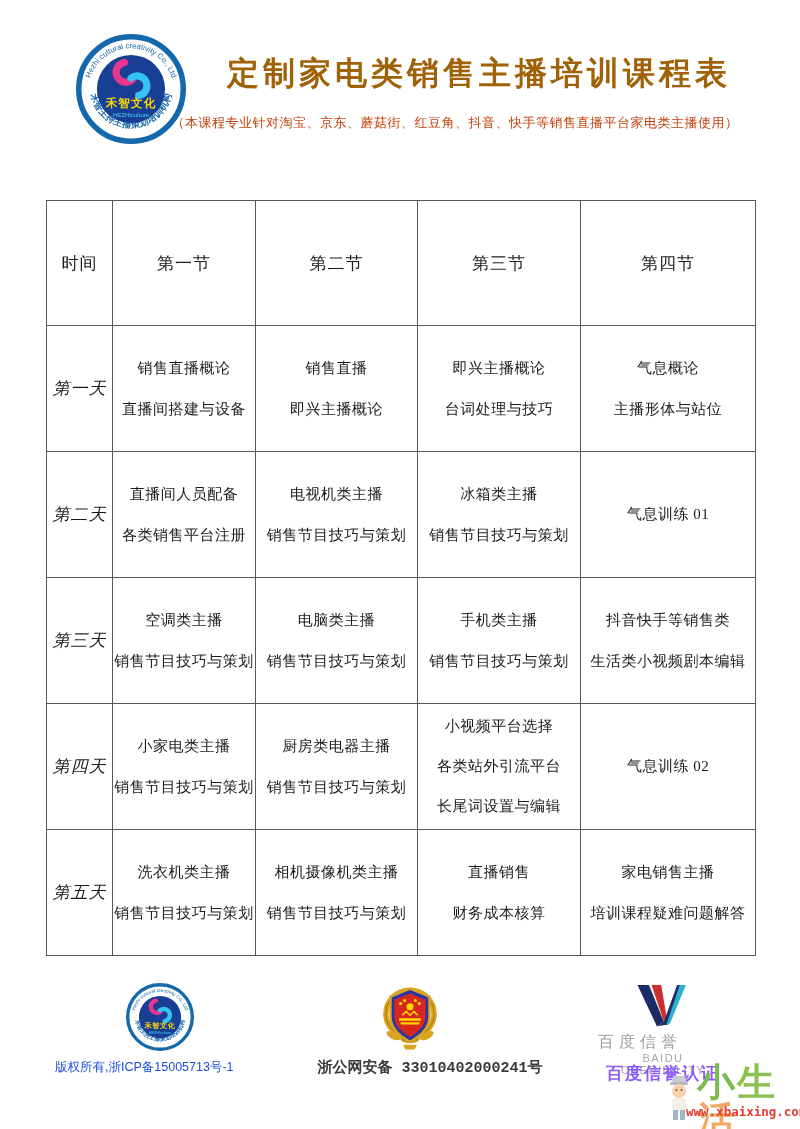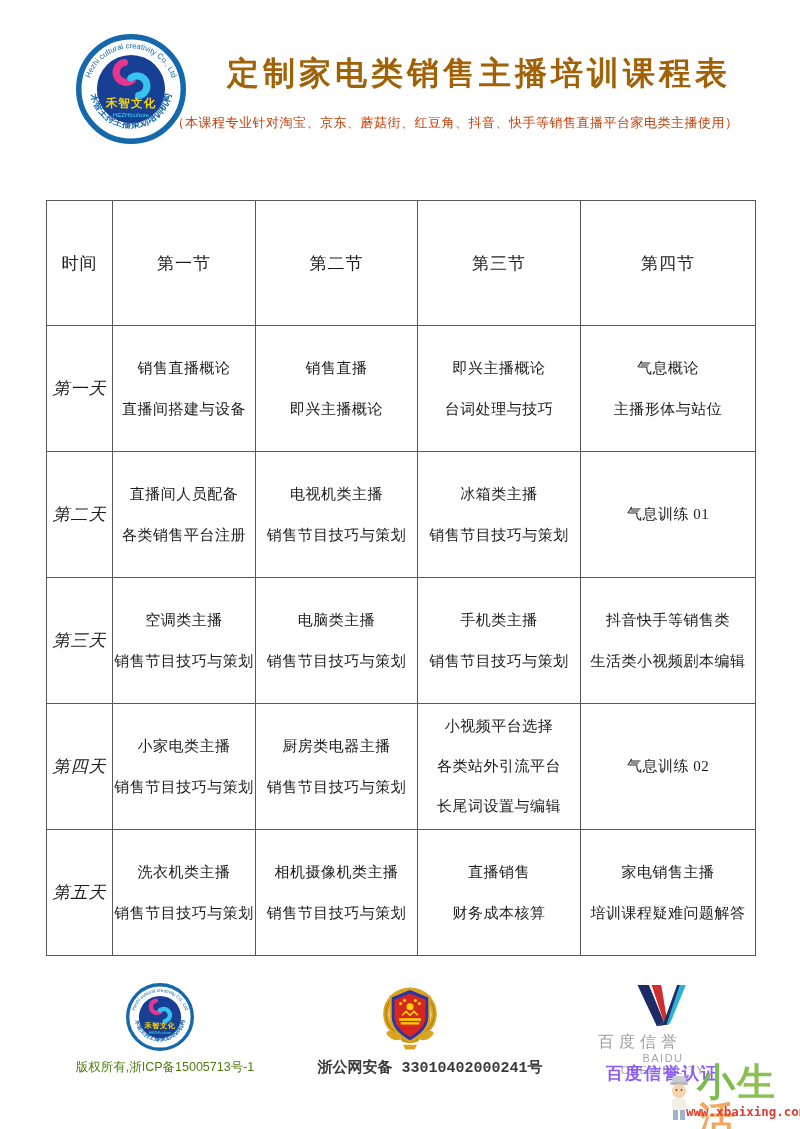--- a/index.html
+++ b/index.html
@@ -23,22 +23,22 @@
   tbody tr{height:126px;}
   thead th{font-size:17px;letter-spacing:1px;}
   .day-cell{font-size:17px;letter-spacing:1px;font-style:italic;}
   .cell-lines{display:flex;flex-direction:column;gap:22px;align-items:center;
               justify-content:center;font-size:15px;letter-spacing:0.5px;}
   .cell-lines.tight{gap:21px;}
   .line{white-space:nowrap;}
 
   
   #logo-footer{position:absolute;left:126px;top:983px;width:68px;height:68px;}
-  #copyright{position:absolute;left:55px;top:1059px;width:220px;text-align:center;
-             font-family:"Liberation Sans",sans-serif;font-size:12.5px;color:#4d7c0f;}
+  #copyright{position:absolute;left:55px;top:1059px;width:220px;text-align:left;
+             font-family:"Liberation Sans",sans-serif;font-size:12.5px;color:#1d4ed8;}
   #police-badge{position:absolute;left:375px;top:981px;width:70px;height:70px;}
   #police-text{position:absolute;left:300px;top:1058px;width:260px;text-align:center;
                font-family:Liberation Mono, monospace;font-weight:700;
                font-size:15px;color:#3a3a3a;}
   #baidu-logo{position:absolute;left:633px;top:984px;width:60px;height:44px;}
   #baidu-name{position:absolute;left:598px;top:1032px;width:130px;text-align:left;
               font-family:"Liberation Sans",sans-serif;font-size:16px;
               letter-spacing:5px;color:#9e9e9e;}
   #baidu-sub{position:absolute;left:598px;top:1052px;width:130px;text-align:center;
              font-family:"Liberation Sans",sans-serif;font-size:11px;

